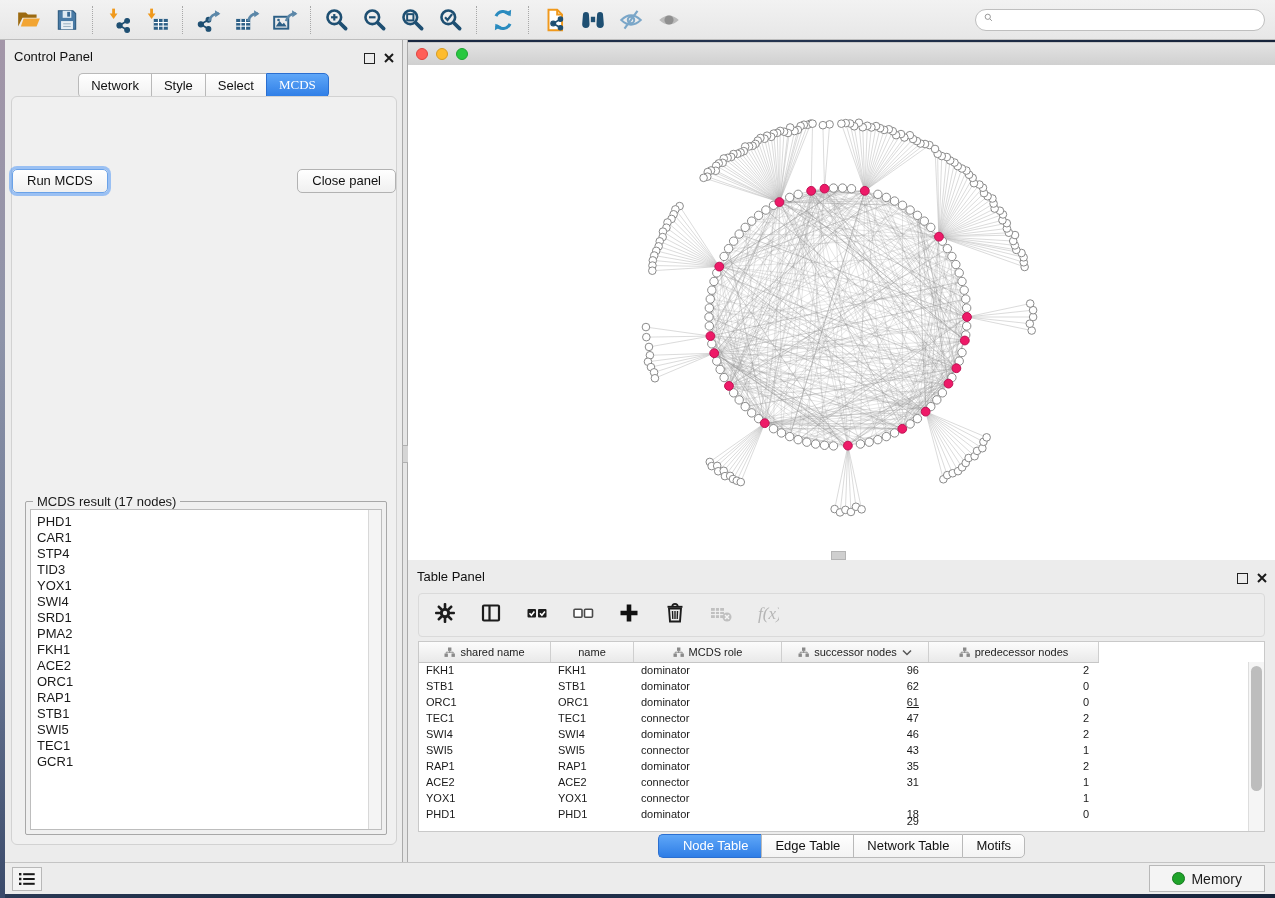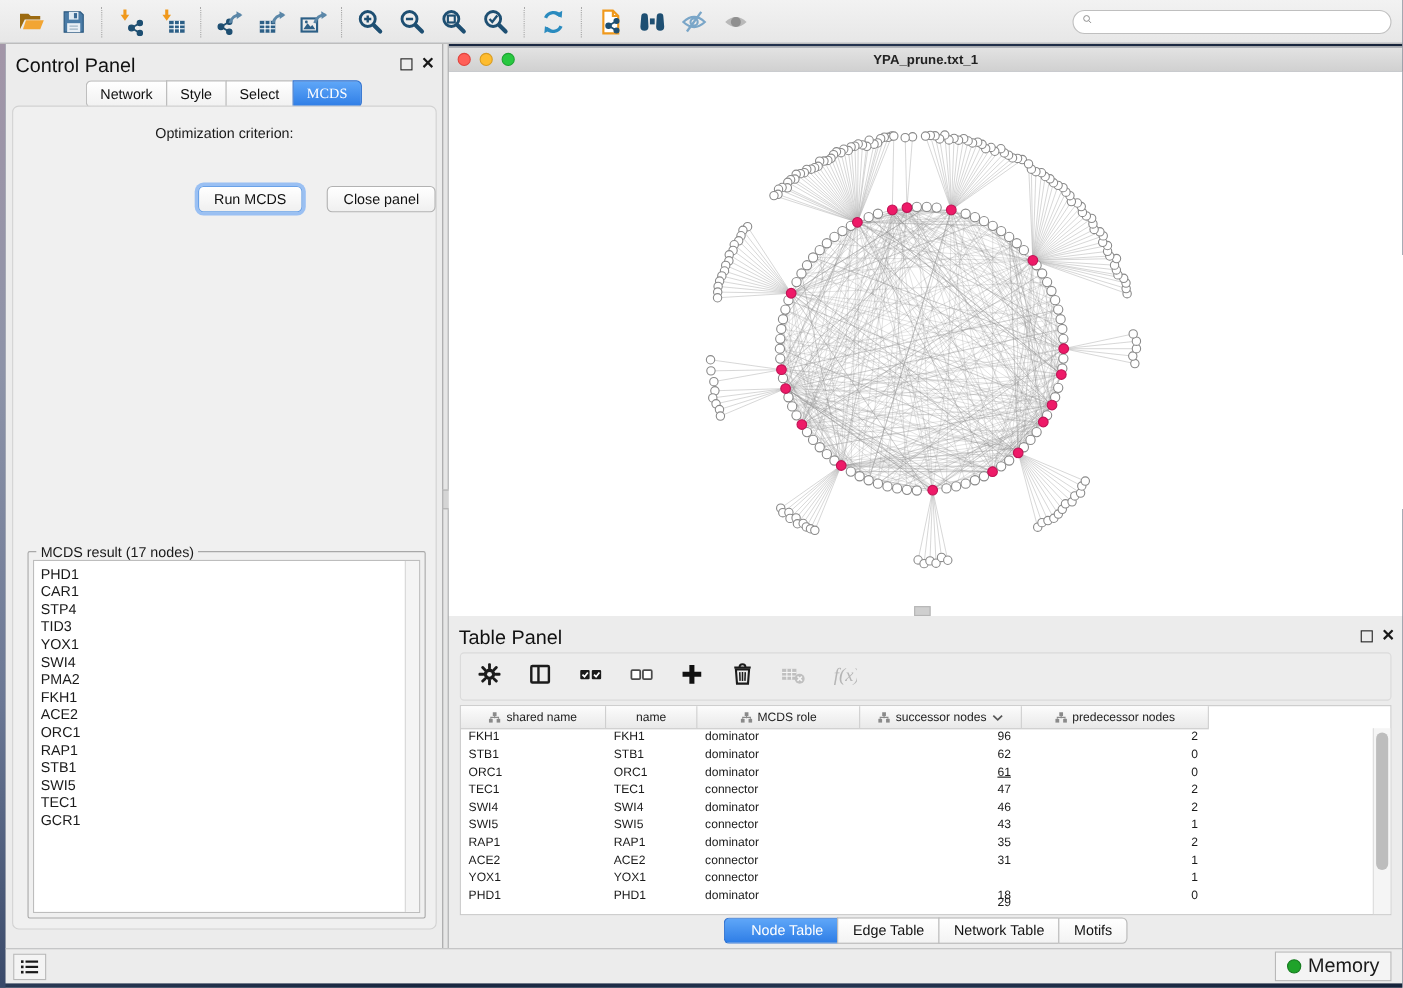--- a/index.html
+++ b/index.html
@@ -17,39 +17,39 @@
     display:flex;align-items:center;padding:0 10px;box-sizing:border-box;}
   .tbtn{width:38px;height:30px;display:flex;align-items:center;justify-content:center;cursor:default;}
   .tsep{width:1px;height:28px;margin:0 6px;border-left:1px dotted #a8a8a8;}
   #search-wrap{margin-left:auto;display:flex;align-items:center;
     width:290px;height:22px;background:#fff;border:1px solid #bfbfbf;border-radius:12px;padding:0 8px;box-sizing:border-box;}
   #search-wrap svg{flex:0 0 auto;margin-right:6px;}
   #search-input{border:none;outline:none;flex:1;font-size:12px;background:transparent;font-family:"Liberation Sans",sans-serif;}
   
   #control-panel{position:absolute;left:5px;top:40px;width:397px;height:822px;background:#ececec;}
   .panel-head{position:relative;height:30px;}
-  .panel-title{position:absolute;left:9px;top:9px;font-size:18px;color:#111;}
+  .panel-title{position:absolute;left:9px;top:9px;font-size:13px;color:#111;}
   .win-icons{position:absolute;right:8px;top:9px;display:flex;gap:9px;align-items:center;}
   .float-ic{width:9px;height:9px;border:1.4px solid #222;background:transparent;}
   #cp-tabs{position:absolute;left:0;top:33px;width:100%;display:flex;justify-content:center;}
   .cptab{font-size:13px;padding:3px 12px 4px;background:linear-gradient(#ffffff,#f1f1f1);
     border:1px solid #b9b9b9;border-right:none;color:#111;}
   .cptab:first-child{border-radius:5px 0 0 5px;}
   .cptab:last-child{border-radius:0 5px 5px 0;border-right:1px solid #b9b9b9;font-family:Liberation Serif, serif;}
   .cptab.sel{background:linear-gradient(#5fa7f8,#2e7de6);color:#fff;border-color:#2b6fd0;}
   #cp-body{position:absolute;left:6px;top:56px;width:384px;height:747px;
     background:#f0f0f0;border:1px solid #d2d2d2;border-radius:6px;}
   #opt-label{position:absolute;left:0;width:100%;top:16px;text-align:center;font-size:13px;}
   #opt-select{position:absolute;left:38px;top:39px;width:312px;height:22px;background:#fff;
     border:1px solid #b5b5b5;border-radius:5px;display:flex;align-items:center;box-sizing:border-box;}
   #opt-select .sel-text{flex:1;font-size:13px;padding-left:8px;white-space:nowrap;}
   .stepper{width:19px;height:20px;border-radius:4px;margin-right:1px;
     background:linear-gradient(#6db0f9,#2a79e8);display:flex;flex-direction:column;align-items:center;justify-content:center;gap:1px;}
   .stepper svg{display:block;}
-  #cp-buttons{position:absolute;left:0;top:72px;width:100%;display:flex;justify-content:flex-end;gap:22px;}
+  #cp-buttons{position:absolute;left:0;top:72px;width:100%;display:flex;justify-content:space-between;gap:10px;}
   .btn{font-size:13px;padding:3px 14px 4px;background:linear-gradient(#ffffff,#f0f0f0);
     border:1px solid #b2b2b2;border-radius:5px;color:#111;}
   .btn.focus{box-shadow:0 0 0 3px rgba(96,160,245,.6);border-color:#6aa2e8;}
   #mcds-box{position:absolute;left:13px;top:404px;width:360px;height:332px;
     border:1px solid #a8a8a8;border-radius:2px;}
   #mcds-legend{position:absolute;left:7px;top:-8px;background:#f0f0f0;padding:0 4px;font-size:13px;}
   #mcds-list{position:absolute;left:4px;top:7px;right:4px;bottom:4px;background:#fff;border:1px solid #bdbdbd;overflow:hidden;}
   #mcds-items{position:absolute;left:6px;top:4px;right:16px;font-size:13px;line-height:16px;}
   #mcds-scroll{position:absolute;right:0;top:0;bottom:0;width:12px;background:#f4f4f4;border-left:1px solid #d8d8d8;}
   
@@ -85,21 +85,21 @@
   .ttab{font-size:13px;padding:3px 13px 4px;background:linear-gradient(#ffffff,#f3f3f3);
     border:1px solid #b9b9b9;border-right:none;color:#111;}
   .ttab:first-child{border-radius:5px 0 0 5px;}
   .ttab:last-child{border-radius:0 5px 5px 0;border-right:1px solid #b9b9b9;}
   .ttab.sel{background:linear-gradient(#5fa7f8,#2e7de6);color:#fff;border-color:#2b6fd0;padding-left:24px;}
   
   #status-bar{position:absolute;left:5px;right:0;top:862px;height:31px;background:#ececec;border-top:1px solid #c4c4c4;}
   #list-btn{position:absolute;left:7px;top:4px;width:28px;height:22px;background:#f4f4f4;border:1px solid #b8b8b8;
     display:flex;align-items:center;justify-content:center;}
   #memory-btn{position:absolute;right:10px;top:2px;height:25px;background:#f4f4f4;border:1px solid #b8b8b8;
-    display:flex;align-items:center;gap:6px;padding:0 10px;font-size:18px;margin-left:27px;}
+    display:flex;align-items:center;gap:6px;padding:0 22px;font-size:14px;margin-left:27px;}
   #mem-dot{width:11px;height:11px;border-radius:50%;background:#1fa32a;border:1px solid #157a1e;}
 </style>
 </head>
 <body>
 
 <div id="wall-left"></div>
 
 <div id="toolbar">
     <span class="tbtn">
       <span style="display: inline-flex; align-items: center;">
@@ -338,35 +338,35 @@
       </span>
     </span>
   </div>
   <div id="cp-tabs">
       <button class="cptab">Network</button>
       <button class="cptab">Style</button>
       <button class="cptab">Select</button>
       <button class="cptab sel">MCDS</button>
     </div>
   <div id="cp-body">
-    <div id="opt-label">Optimization criterion:</div>
     <div id="cp-buttons">
       <button class="btn focus">Run MCDS</button>
       <button class="btn">Close panel</button>
     </div>
     <div id="mcds-box">
       <span id="mcds-legend">MCDS result (17 nodes)</span>
       <div id="mcds-list">
         <div id="mcds-items">
             <div>PHD1</div>
             <div>CAR1</div>
             <div>STP4</div>
             <div>TID3</div>
             <div>YOX1</div>
             <div>SWI4</div>
+            <div>SRD1</div>
             <div>PMA2</div>
             <div>FKH1</div>
             <div>ACE2</div>
             <div>ORC1</div>
             <div>RAP1</div>
             <div>STB1</div>
             <div>SWI5</div>
             <div>TEC1</div>
             <div>GCR1</div>
           </div>
@@ -380,21 +380,20 @@
   <div id="v-handle"></div>
 </div>
 
 <div id="network-window">
   <div id="net-titlebar">
     <span class="lights">
       <span class="light" style="background:#ff5f57;border:1px solid #e0443e;box-sizing:border-box;"></span>
       <span class="light" style="background:#febc2e;border:1px solid #d89c21;box-sizing:border-box;"></span>
       <span class="light" style="background:#28c840;border:1px solid #1ea433;box-sizing:border-box;"></span>
     </span>
-    <span id="net-title">YPA_prune.txt_1</span>
   </div>
   <div id="network-canvas"><svg width="867" height="495">
         <g>
           <line x1="371.4352255335985" y1="137.06015837970054" x2="308.77965191861784" y2="207.8794015109887" stroke="#8f8f8f" stroke-width="0.7" opacity="0.32"></line>
           <line x1="371.4352255335985" y1="137.06015837970054" x2="502.1358845477263" y2="358.9458468596004" stroke="#8f8f8f" stroke-width="0.7" opacity="0.32"></line>
           <line x1="371.4352255335985" y1="137.06015837970054" x2="365.49999999999994" y2="363.71727708819253" stroke="#8f8f8f" stroke-width="0.7" opacity="0.32"></line>
           <line x1="371.4352255335985" y1="137.06015837970054" x2="494.5" y2="140.2827229118074" stroke="#8f8f8f" stroke-width="0.7" opacity="0.32"></line>
           <line x1="371.4352255335985" y1="137.06015837970054" x2="302.25541913233747" y2="269.9533300238485" stroke="#8f8f8f" stroke-width="0.7" opacity="0.32"></line>
           <line x1="371.4352255335985" y1="137.06015837970054" x2="416.5158282384727" y2="123.70667549749274" stroke="#8f8f8f" stroke-width="0.7" opacity="0.32"></line>
           <line x1="371.4352255335985" y1="137.06015837970054" x2="337.20516575631405" y2="341.6109297892107" stroke="#8f8f8f" stroke-width="0.7" opacity="0.32"></line>

